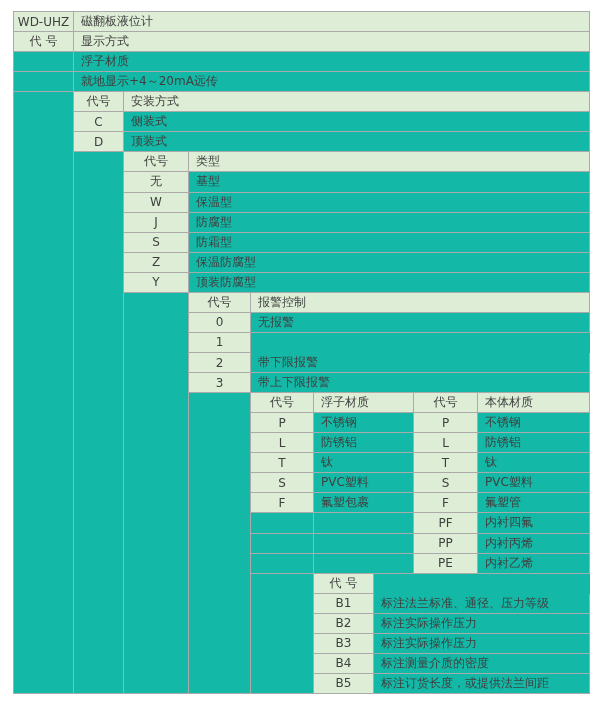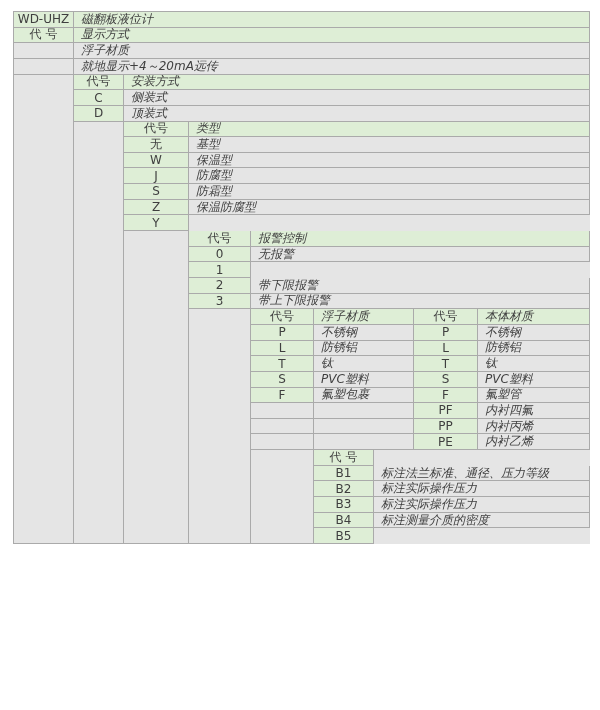--- a/index.html
+++ b/index.html
@@ -1,38 +1,38 @@
 <!DOCTYPE html>
 <html><head>
 <meta charset="utf-8">
 <style>
   html,body{margin:0;padding:0;background:#ffffff;}
   body{width:600px;height:710px;overflow:hidden;
        font-family:"DejaVu Sans","Liberation Sans",sans-serif;}
   .tbl{
-    position:absolute;left:13px;top:11px;width:577px;height:533px;
+    position:absolute;left:13px;top:11px;width:577px;height:683px;
     display:grid;
     grid-template-columns:60px 50px 65px 62px 63px 60px 40px 64px 1fr;
     grid-template-rows:repeat(34,1fr);
     border-top:1px solid #aaaaaa;
     border-left:1px solid #aaaaaa;
-    background:#e5e5e5;
+    background:#14b8a6;
     box-sizing:border-box;
   }
   .c{
     border-right:1px solid #aaaaaa;
     border-bottom:1px solid #aaaaaa;
     display:flex;align-items:center;
     font-size:12px;color:#3f3f3f;
     white-space:nowrap;overflow:hidden;
     box-sizing:border-box;
   }
   .g{background:#deeed6;}
   .code{justify-content:center;}
-  .lbl{padding-left:7px;font-style:italic;}
+  .lbl{padding-left:7px;}
 </style>
 </head>
 <body>
 
 <div class="tbl">
 
   <div class="c g code" style="grid-area:1/1/2/2">WD-UHZ</div>
   <div class="c g lbl" style="grid-area:1/2/2/10">磁翻板液位计</div>
 
   <div class="c g code" style="grid-area:2/1/3/2">代 号</div>
@@ -59,20 +59,21 @@
   <div class="c lbl" style="grid-area:9/4/10/10">基型</div>
   <div class="c g code" style="grid-area:10/3/11/4">W</div>
   <div class="c lbl" style="grid-area:10/4/11/10">保温型</div>
   <div class="c g code" style="grid-area:11/3/12/4">J</div>
   <div class="c lbl" style="grid-area:11/4/12/10">防腐型</div>
   <div class="c g code" style="grid-area:12/3/13/4">S</div>
   <div class="c lbl" style="grid-area:12/4/13/10">防霜型</div>
   <div class="c g code" style="grid-area:13/3/14/4">Z</div>
   <div class="c lbl" style="grid-area:13/4/14/10">保温防腐型</div>
   <div class="c g code" style="grid-area:14/3/15/4">Y</div>
+  <div class="c lbl" style="grid-area:14/4/15/10">顶装防腐型</div>
 
   <div class="c" style="grid-area:15/3/35/4"></div>
 
   <div class="c g code" style="grid-area:15/4/16/5">代号</div>
   <div class="c g lbl" style="grid-area:15/5/16/10">报警控制</div>
   <div class="c g code" style="grid-area:16/4/17/5">0</div>
   <div class="c lbl" style="grid-area:16/5/17/10">无报警</div>
   <div class="c g code" style="grid-area:17/4/18/5">1</div>
   <div class="c g code" style="grid-area:18/4/19/5">2</div>
   <div class="c lbl" style="grid-area:18/5/19/10">带下限报警</div>
@@ -131,14 +132,15 @@
   <div class="c g code" style="grid-area:29/6/30/7">代 号</div>
   <div class="c g code" style="grid-area:30/6/31/7">B1</div>
   <div class="c lbl" style="grid-area:30/7/31/10">标注法兰标准、通径、压力等级</div>
   <div class="c g code" style="grid-area:31/6/32/7">B2</div>
   <div class="c lbl" style="grid-area:31/7/32/10">标注实际操作压力</div>
   <div class="c g code" style="grid-area:32/6/33/7">B3</div>
   <div class="c lbl" style="grid-area:32/7/33/10">标注实际操作压力</div>
   <div class="c g code" style="grid-area:33/6/34/7">B4</div>
   <div class="c lbl" style="grid-area:33/7/34/10">标注测量介质的密度</div>
   <div class="c g code" style="grid-area:34/6/35/7">B5</div>
+  <div class="c lbl" style="grid-area:34/7/35/10">标注订货长度，或提供法兰间距</div>
 
 </div>
 
 </body></html>

